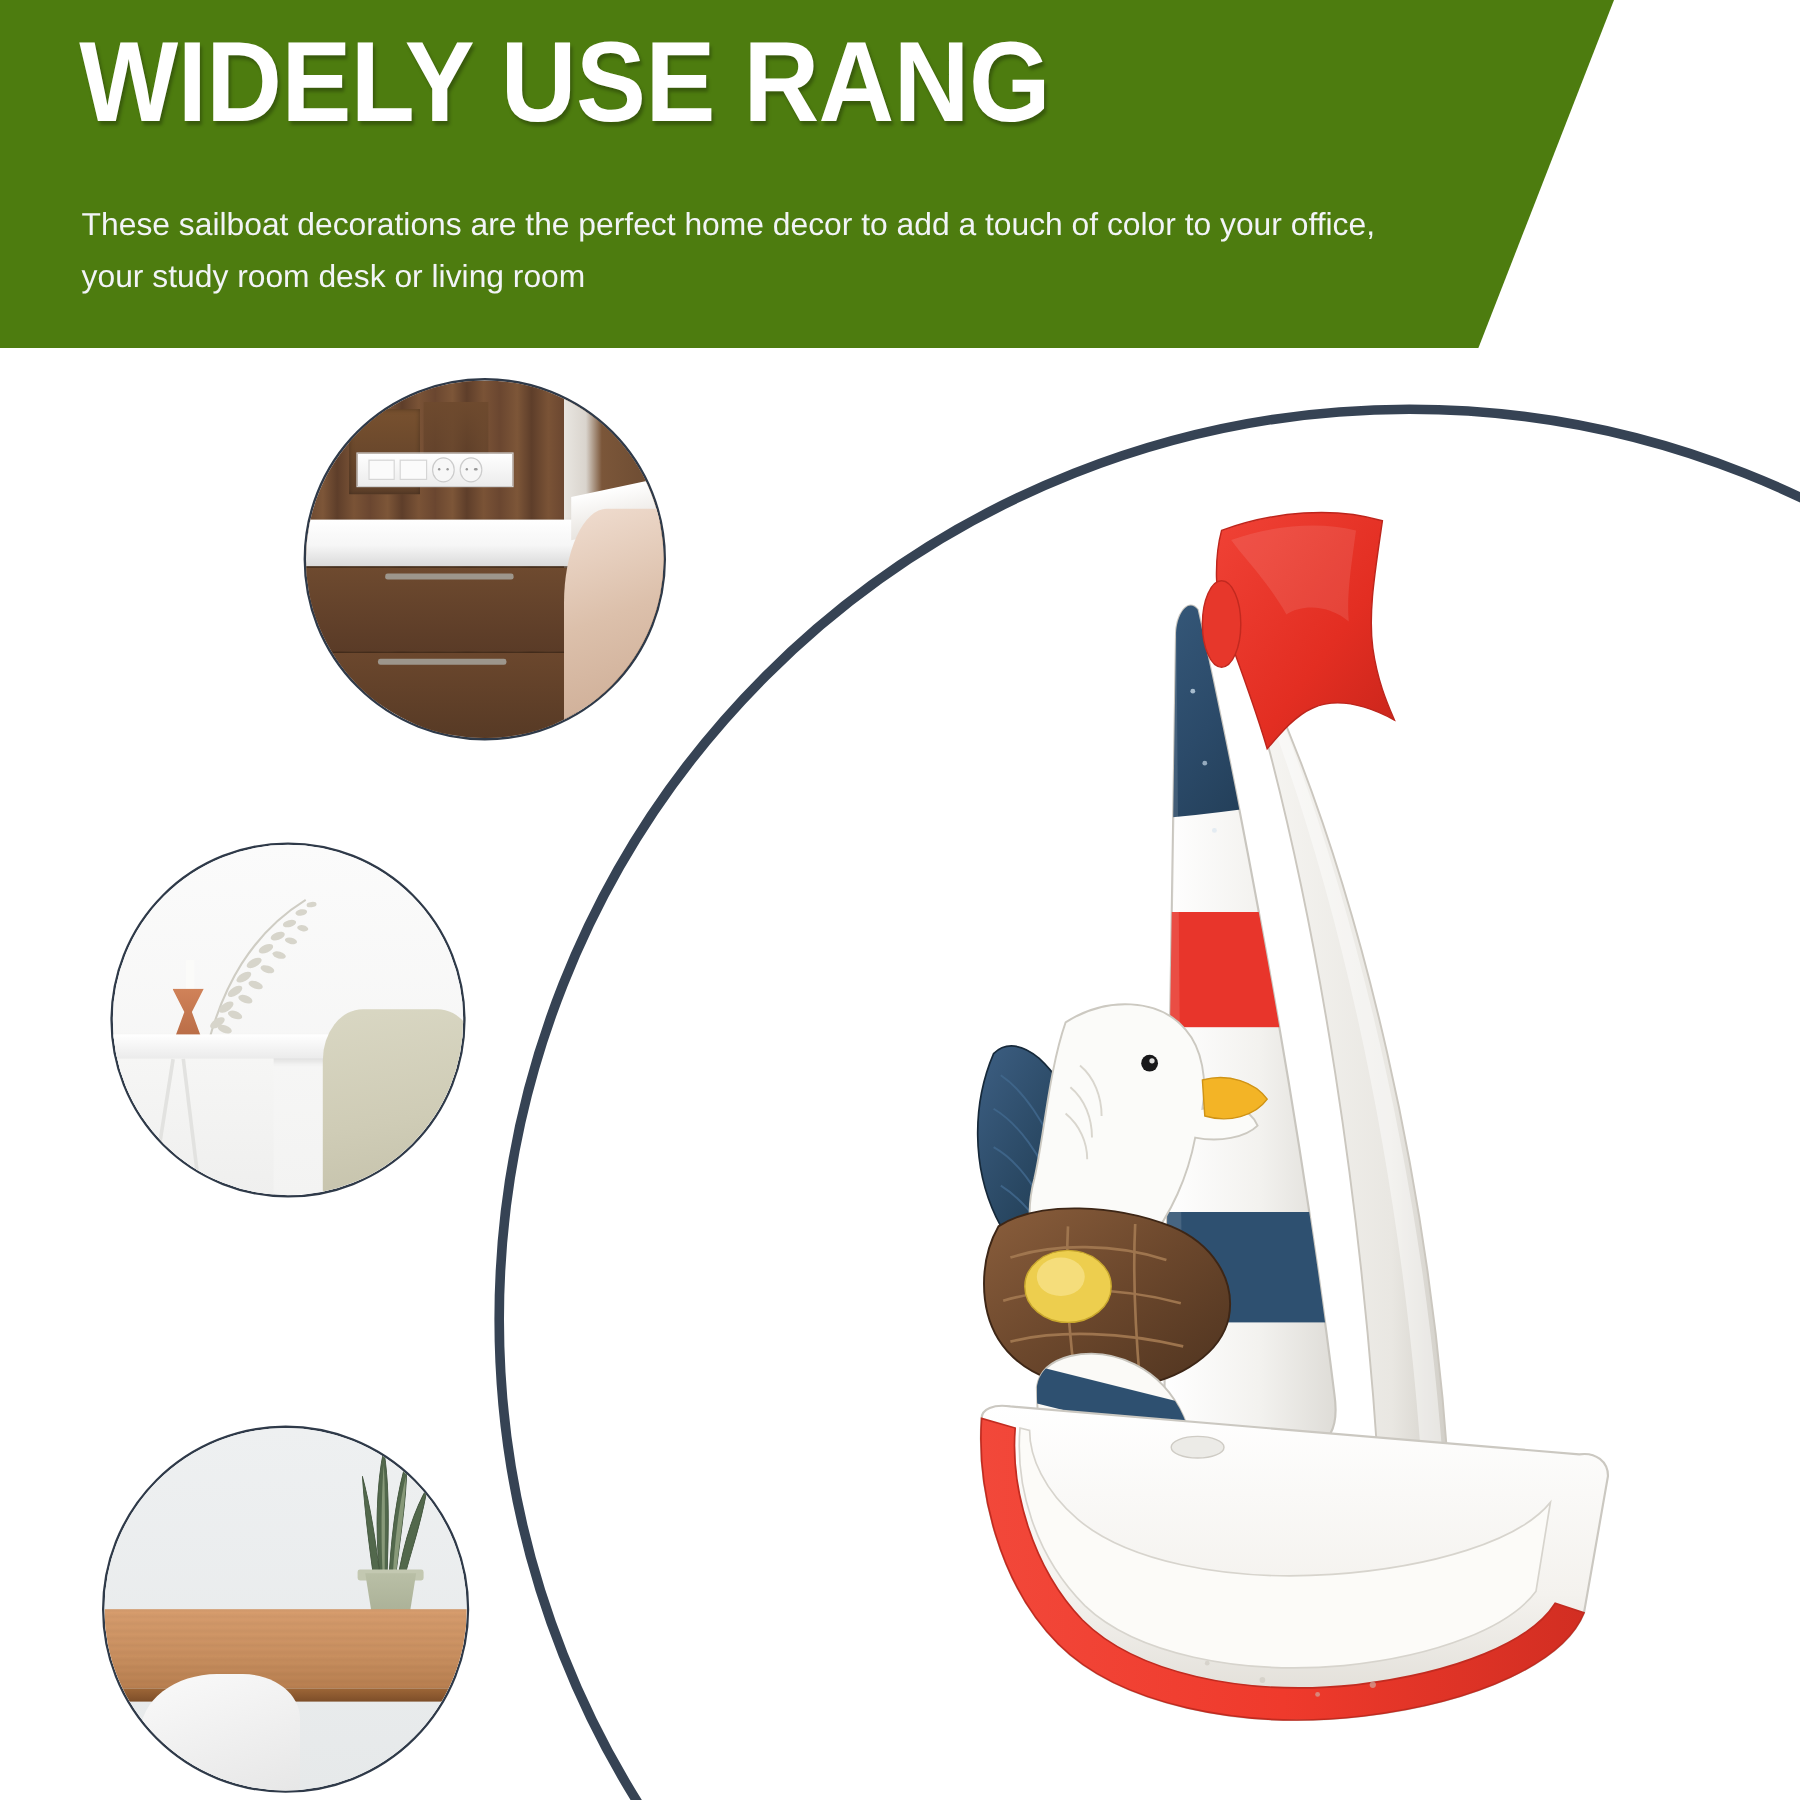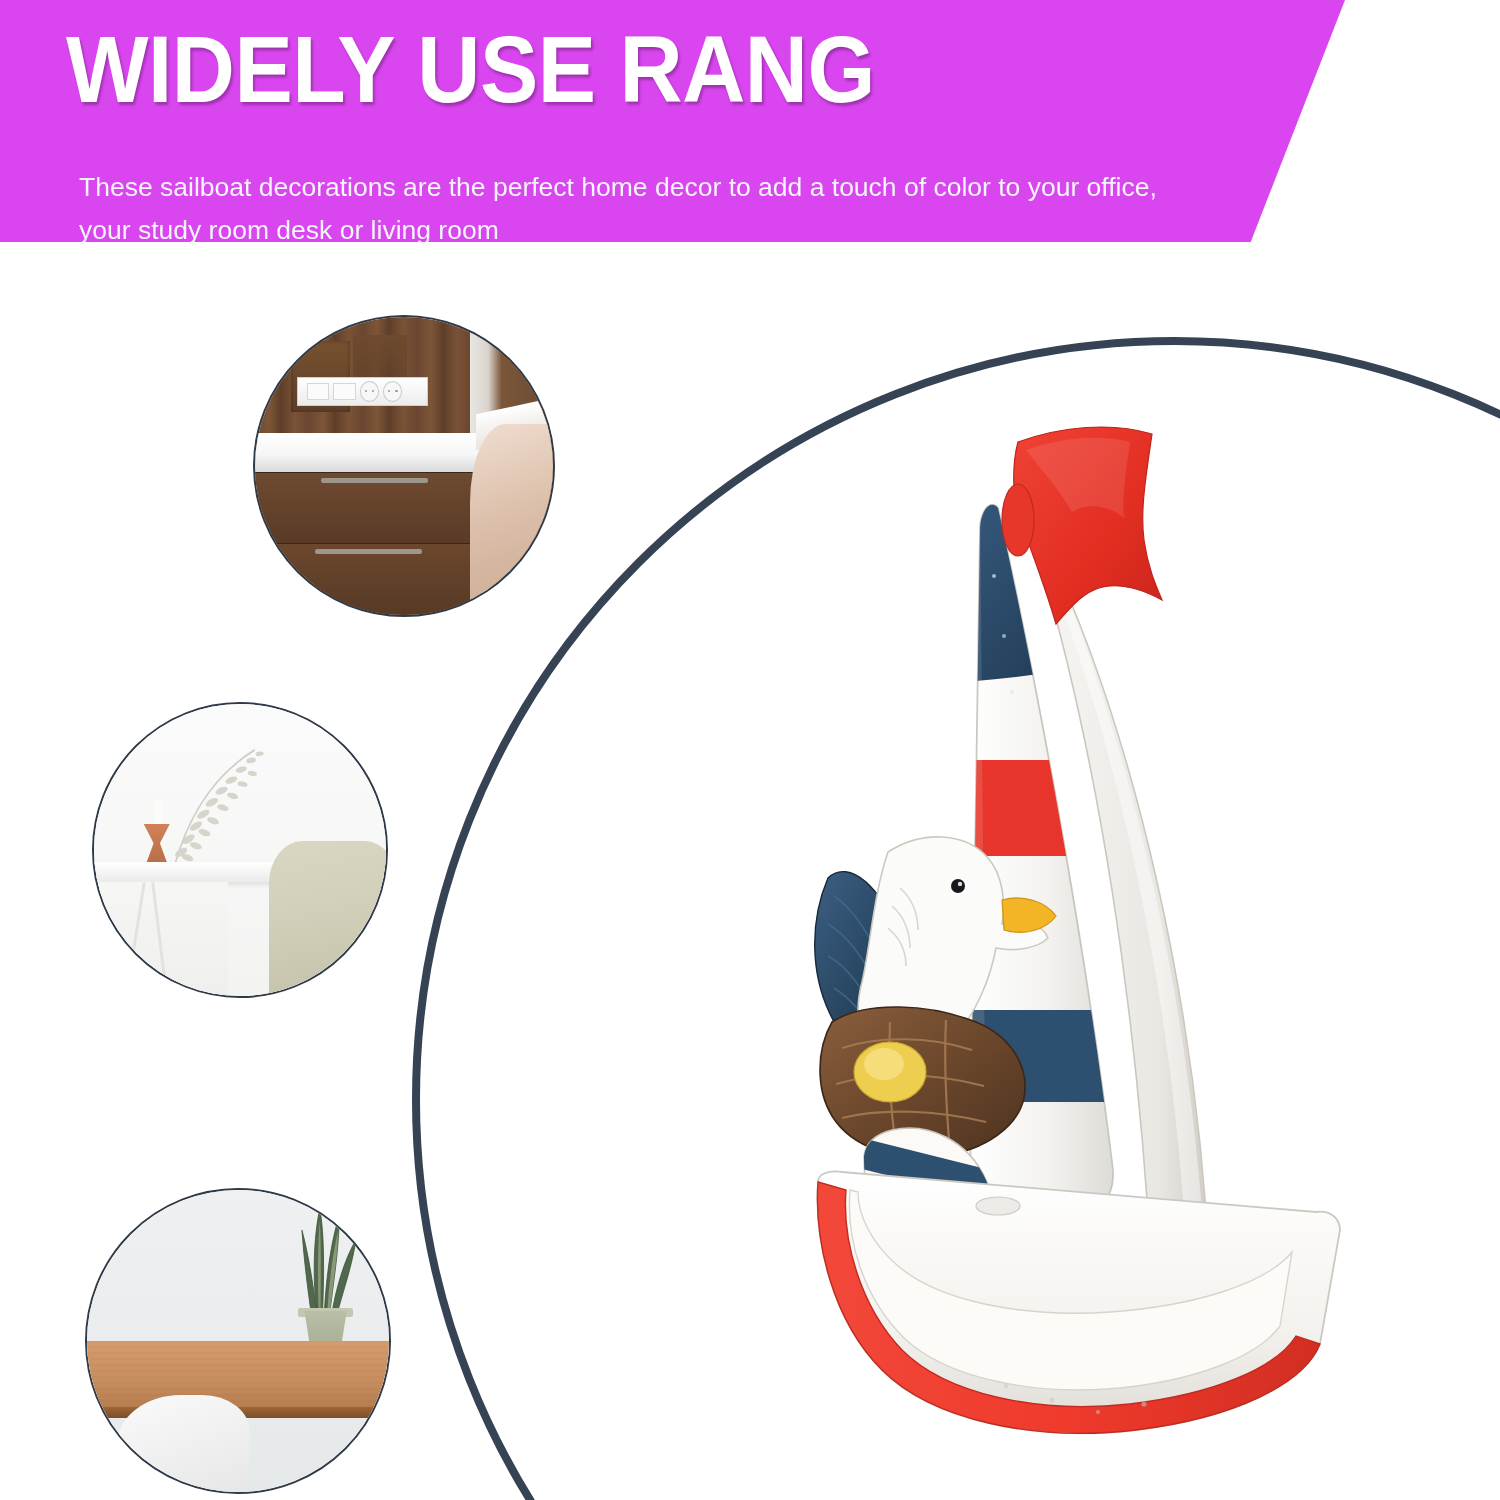--- a/index.html
+++ b/index.html
@@ -9,41 +9,41 @@
     background:#ffffff;
     font-family:"Liberation Sans", sans-serif;
     position:relative;
     overflow:hidden;
   }
 
   
   #banner {
     position:absolute;
     left:0; top:0;
-    width:1345px; height:242px;
-    background:#d946ef;
+    width:1345px; height:290px;
+    background:#4d7c0f;
     clip-path: polygon(0 0, 1345px 0, 1232px 290px, 0 290px);
     z-index:5;
   }
   #banner-title {
     position:absolute;
     left:66px; top:22px;
     font-size:95px;
     line-height:1.0;
     font-weight:bold;
     color:#ffffff;
     letter-spacing:-0.5px;
     transform:scaleX(0.92);
     transform-origin:left top;
     white-space:nowrap;
     text-shadow: 2px 3px 3px rgba(0,0,0,0.28);
   }
   #banner-sub {
     position:absolute;
-    left:79px; top:166px;
+    left:68px; top:166px;
     width:1120px;
     font-size:26.5px;
     line-height:1.62;
     color:#f2f4f7;
     font-weight:400;
   }
 
   
   #big-circle {
     position:absolute;

